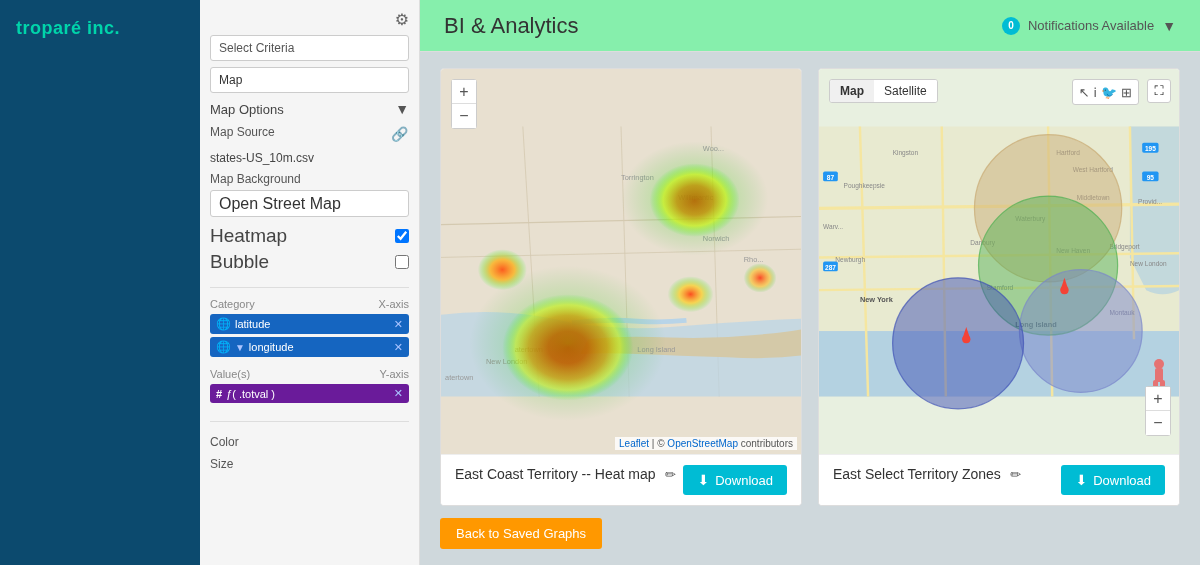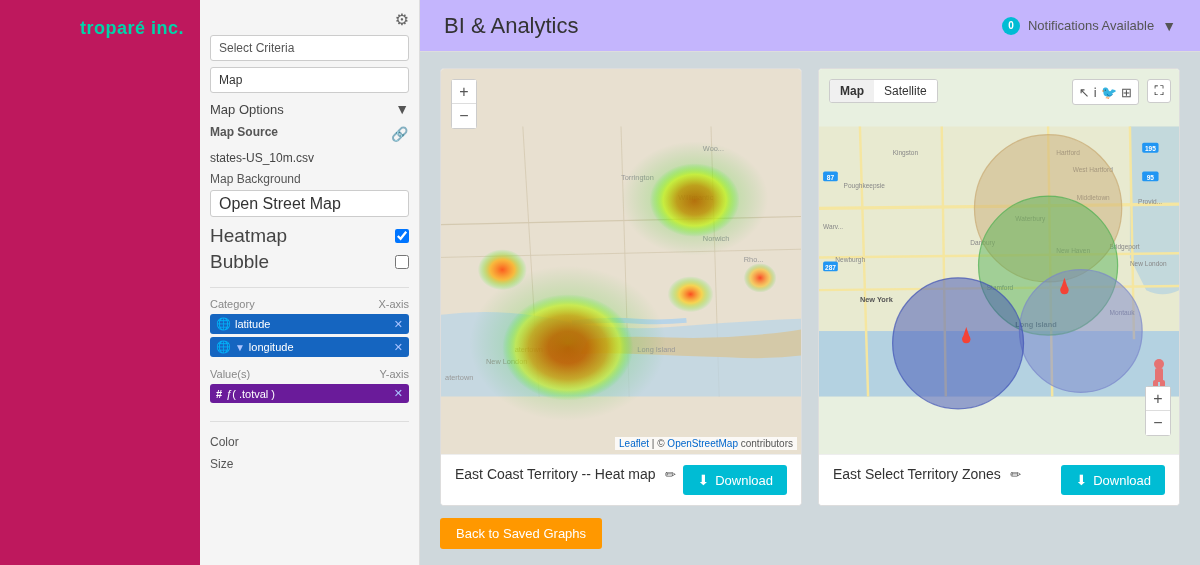--- a/index.html
+++ b/index.html
@@ -2,24 +2,24 @@
 <html><head>
   <meta charset="utf-8">
   <style>
     * { box-sizing: border-box; margin: 0; padding: 0; }
     body { font-family: 'Segoe UI', Arial, sans-serif; background: #cfd8dc; display: flex; height: 565px; overflow: hidden; }
 
     
     .sidebar-dark {
       width: 200px;
       min-width: 200px;
-      background: #be185d;
+      background: #0c4a6e;
       display: flex;
       flex-direction: column;
-      align-items: flex-end;
+      align-items: flex-start;
       padding: 18px 16px;
     }
     .brand-logo {
       color: #00d4aa;
       font-size: 18px;
       font-weight: bold;
       letter-spacing: 0.5px;
     }
 
     
@@ -93,21 +93,21 @@
     }
     .chevron-down {
       font-size: 14px;
       color: #555;
     }
 
     .section-label {
       font-size: 12px;
       color: #555;
       margin-bottom: 3px;
-      font-weight: 700;
+      font-weight: 400;
     }
     .source-row {
       display: flex;
       align-items: center;
       justify-content: space-between;
       margin-bottom: 6px;
     }
     .source-filename {
       font-size: 12px;
       color: #444;
@@ -232,21 +232,21 @@
     
     .main-content {
       flex: 1;
       display: flex;
       flex-direction: column;
       overflow: hidden;
     }
 
     
     .top-header {
-      background: #c4b5fd;
+      background: #86efac;
       border-bottom: 1px solid #ddd;
       padding: 12px 24px;
       display: flex;
       align-items: center;
       justify-content: space-between;
       min-height: 52px;
     }
     .page-title {
       font-size: 22px;
       font-weight: 400;

